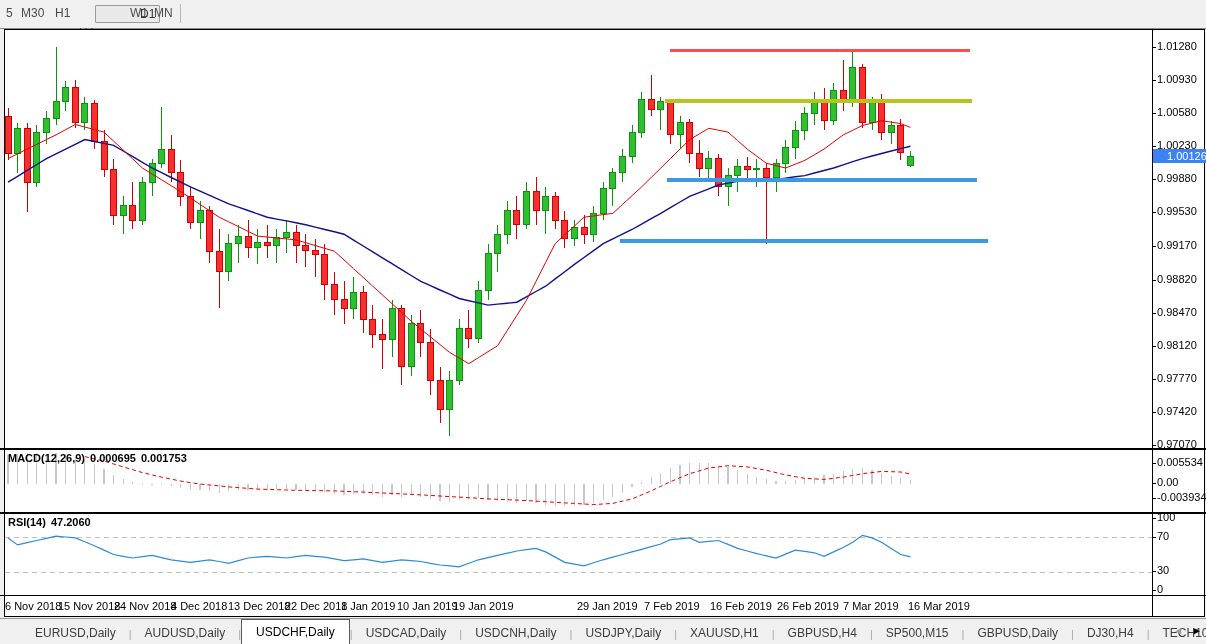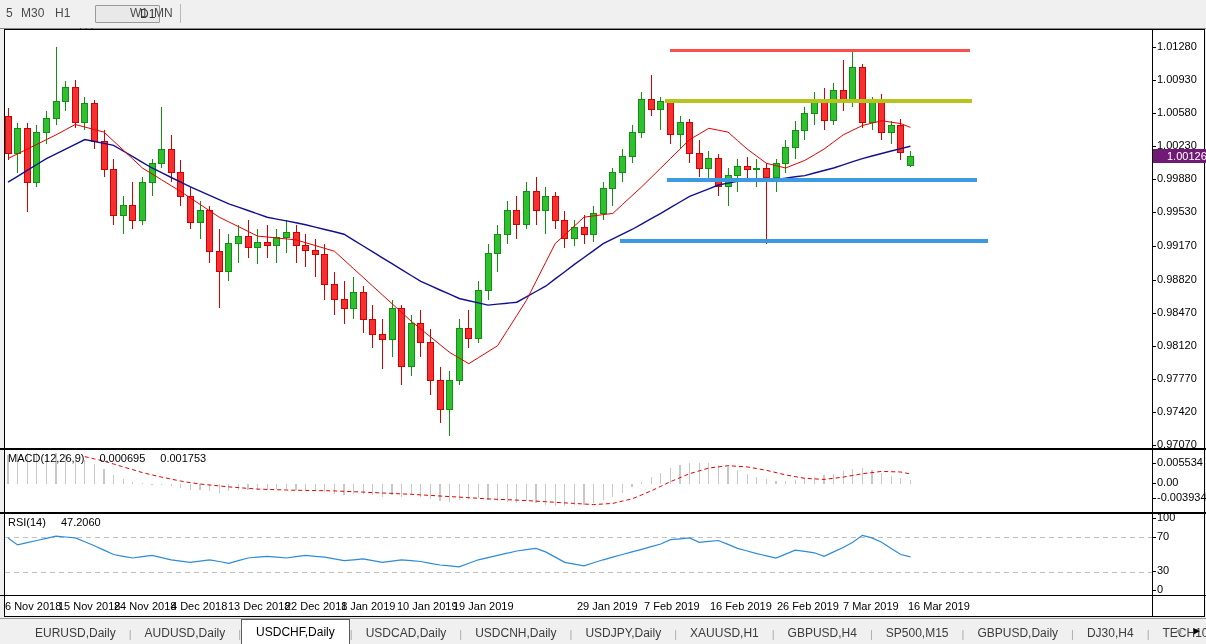--- a/index.html
+++ b/index.html
@@ -11,28 +11,28 @@
   .tf{position:absolute;top:5px;font-size:12px;color:#4a4a4a;padding:1px 4px;cursor:default;}
   .tf.active{background:#e9e9e9;border:1px solid #9a9a9a;border-radius:1px;color:#333;}
   .tf-sep{position:absolute;top:4px;width:1px;height:19px;background:#b8b8b8;}
   
   .chart-window{position:absolute;left:4px;top:29px;width:1201px;height:588px;background:#fff;
                 border:1px solid #000;box-sizing:border-box;}
   .chart-title{position:absolute;left:14px;top:36px;font-size:12px;color:#000;white-space:nowrap;}
   .chart-title .caret{font-size:9px;margin-right:6px;}
   .chart-title .ohlc{margin-left:8px;}
   .panel-label{position:absolute;left:8px;font-size:11px;color:#000;white-space:nowrap;}
-  .panel-label span{margin-right:15px;}
+  .panel-label span{margin-right:5px;font-weight:bold;}
   
   .hsep{position:absolute;left:0;width:1206px;height:2px;background:#000;}
   .vaxis-line{position:absolute;left:1152px;top:29px;width:1px;height:587px;background:#000;}
   
   .axlabel{position:absolute;left:1157px;width:49px;font-size:11px;color:#000;white-space:nowrap;overflow:hidden;}
   .tick{position:absolute;left:1152px;width:4px;height:1px;background:#000;}
-  .price-box{position:absolute;left:1153px;top:149px;width:53px;height:14px;background:#701a75;color:#fff;
+  .price-box{position:absolute;left:1153px;top:149px;width:53px;height:14px;background:#3b82f6;color:#fff;
              font-size:11px;line-height:14px;padding-left:14px;box-sizing:border-box;}
   .datelabel{position:absolute;top:600px;font-size:11px;color:#000;white-space:nowrap;}
   
   .tabbar{position:absolute;left:0;top:618px;width:1206px;height:26px;background:#f0f0f0;
           border-top:1px solid #9a9a9a;display:flex;align-items:flex-start;}
   .tab{font-size:12px;color:#3c3c3c;padding:4px 13px 5px 13px;white-space:nowrap;cursor:default;}
   .tab.active{background:#fff;border:1px solid #5a5a5a;border-bottom:none;color:#000;padding:5px 14px 6px 14px;}
   .tab-div{color:#aaa;font-size:11px;padding-bottom:5px;}
   .tab-scroll{position:absolute;right:4px;top:6px;font-size:10px;color:#000;}
   .tab-scroll .dim{color:#9a9a9a;margin-right:9px;}

